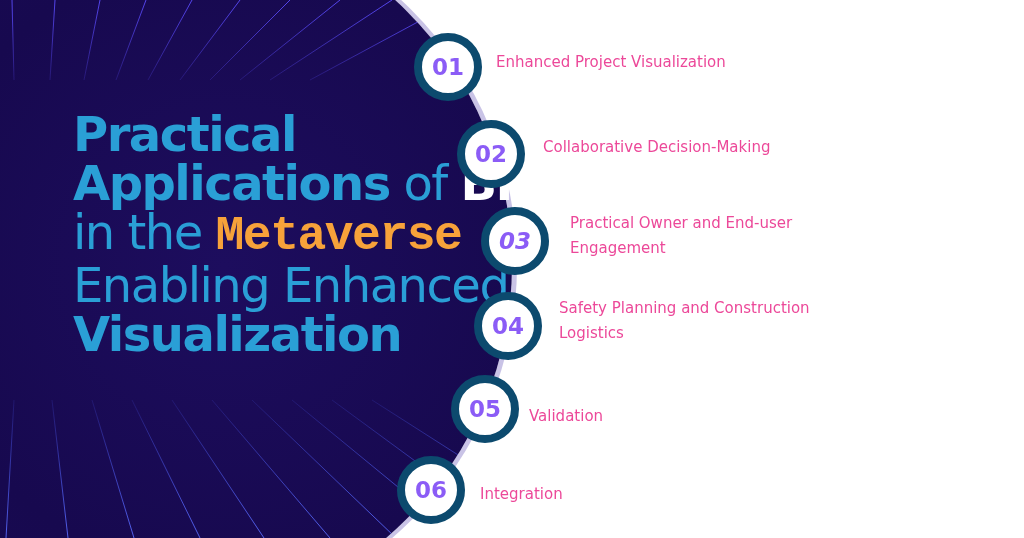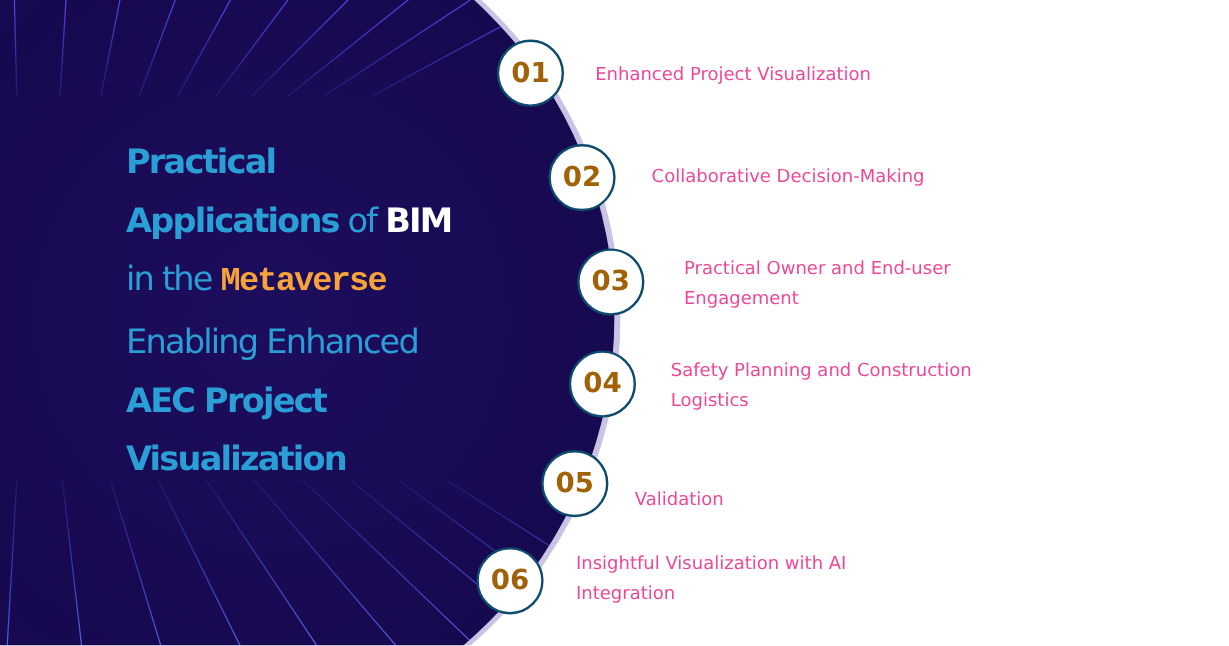--- a/index.html
+++ b/index.html
@@ -8,33 +8,33 @@
   .dark-panel {
     position:absolute; left:-206px; top:-94px; width:718px; height:718px; border-radius:50%;
     background: radial-gradient(circle at 60% 50%, #1d0d5e 0%, #17094f 55%, #1a0b57 100%);
     box-shadow: 3px 0 0 2px #c9c3e6;
     overflow:hidden;
   }
   .grid-svg { position:absolute; left:206px; top:94px; width:1024px; height:538px; }
   .title-block {
     position:absolute; left:73px; top:110px; width:360px;
     font-family:"DejaVu Sans", sans-serif; letter-spacing:-1.5px;
-    font-size:28px; line-height:49px; color:#2a9fd6;margin-left:32px;
+    font-size:48px; line-height:49px; color:#2a9fd6;
   }
   .title-block .line { display:block; white-space:nowrap; }
   .b { font-weight:bold; }
   .light { font-weight:normal; }
   .white { color:#ffffff;text-align:center; }
   .orange { color:#f7a23a;font-family:Liberation Mono, monospace; }
   .item { position:absolute; }
   .badge {
     position:absolute; width:52px; height:52px; border-radius:50%;
-    background:#ffffff; border:2px solid #0c4a6e;
+    background:#ffffff; border:8px solid #0c4a6e;
     display:flex; align-items:center; justify-content:center;
-    font-family:"DejaVu Sans", sans-serif; font-weight:bold; font-size:23px; color:#a16207;
+    font-family:"DejaVu Sans", sans-serif; font-weight:bold; font-size:23px; color:#8b5cf6;
     box-sizing:content-box;
   }
   .label {
     position:absolute; font-family:"DejaVu Sans", sans-serif; font-size:15px; line-height:25px; color:#ec4899;
     white-space:nowrap;
   }
 </style>
 </head>
 <body>
 
@@ -90,47 +90,46 @@
         <line x1="372" y1="400" x2="560" y2="520"></line>
       </g>
     </svg>
   </div>
 
   <div class="title-block">
     <span class="line b"><span>Practical</span></span>
     <span class="line"><span class="b">Applications</span><span class="light"> of </span><span class="b white">BIM</span></span>
     <span class="line"><span class="light">in the </span><span class="b orange">Metaverse</span></span>
     <span class="line light"><span>Enabling Enhanced</span></span>
-    <span class="line b"><span>AEC Project</span></span>
     <span class="line b"><span>Visualization</span></span>
   </div>
 
   <div class="item">
     <div class="badge" style="left:414px; top:33px;">01</div>
     <div class="label" style="left:496px; top:50px;"><span>Enhanced Project Visualization</span></div>
   </div>
 
   <div class="item">
     <div class="badge" style="left:457px; top:120px;">02</div>
     <div class="label" style="left:543px; top:135px;"><span>Collaborative Decision-Making</span></div>
   </div>
 
   <div class="item">
-    <div class="badge" style="left:481px; top:207px;">03</div>
+    <div class="badge" style="left:481px; top:207px;font-style:italic;">03</div>
     <div class="label" style="left:570px; top:211px;"><span>Practical Owner and End-user</span><br><span>Engagement</span></div>
   </div>
 
   <div class="item">
     <div class="badge" style="left:474px; top:292px;">04</div>
     <div class="label" style="left:559px; top:296px;"><span>Safety Planning and Construction</span><br><span>Logistics</span></div>
   </div>
 
   <div class="item">
     <div class="badge" style="left:451px; top:375px;">05</div>
     <div class="label" style="left:529px; top:379px;"><br><span>Validation</span></div>
   </div>
 
   <div class="item">
     <div class="badge" style="left:397px; top:456px;">06</div>
-    <div class="label" style="left:480px; top:457px;"><span>Insightful Visualization with AI</span><br><span>Integration</span></div>
+    <div class="label" style="left:480px; top:457px;"><br><span>Integration</span></div>
   </div>
 
 </div>
 
 </body></html>

